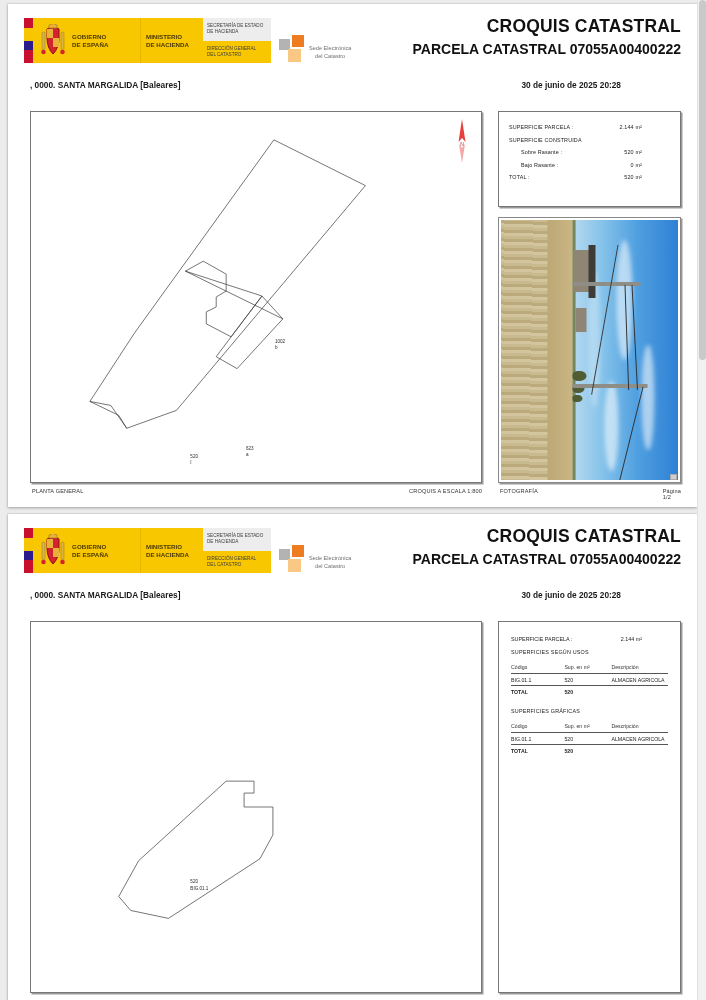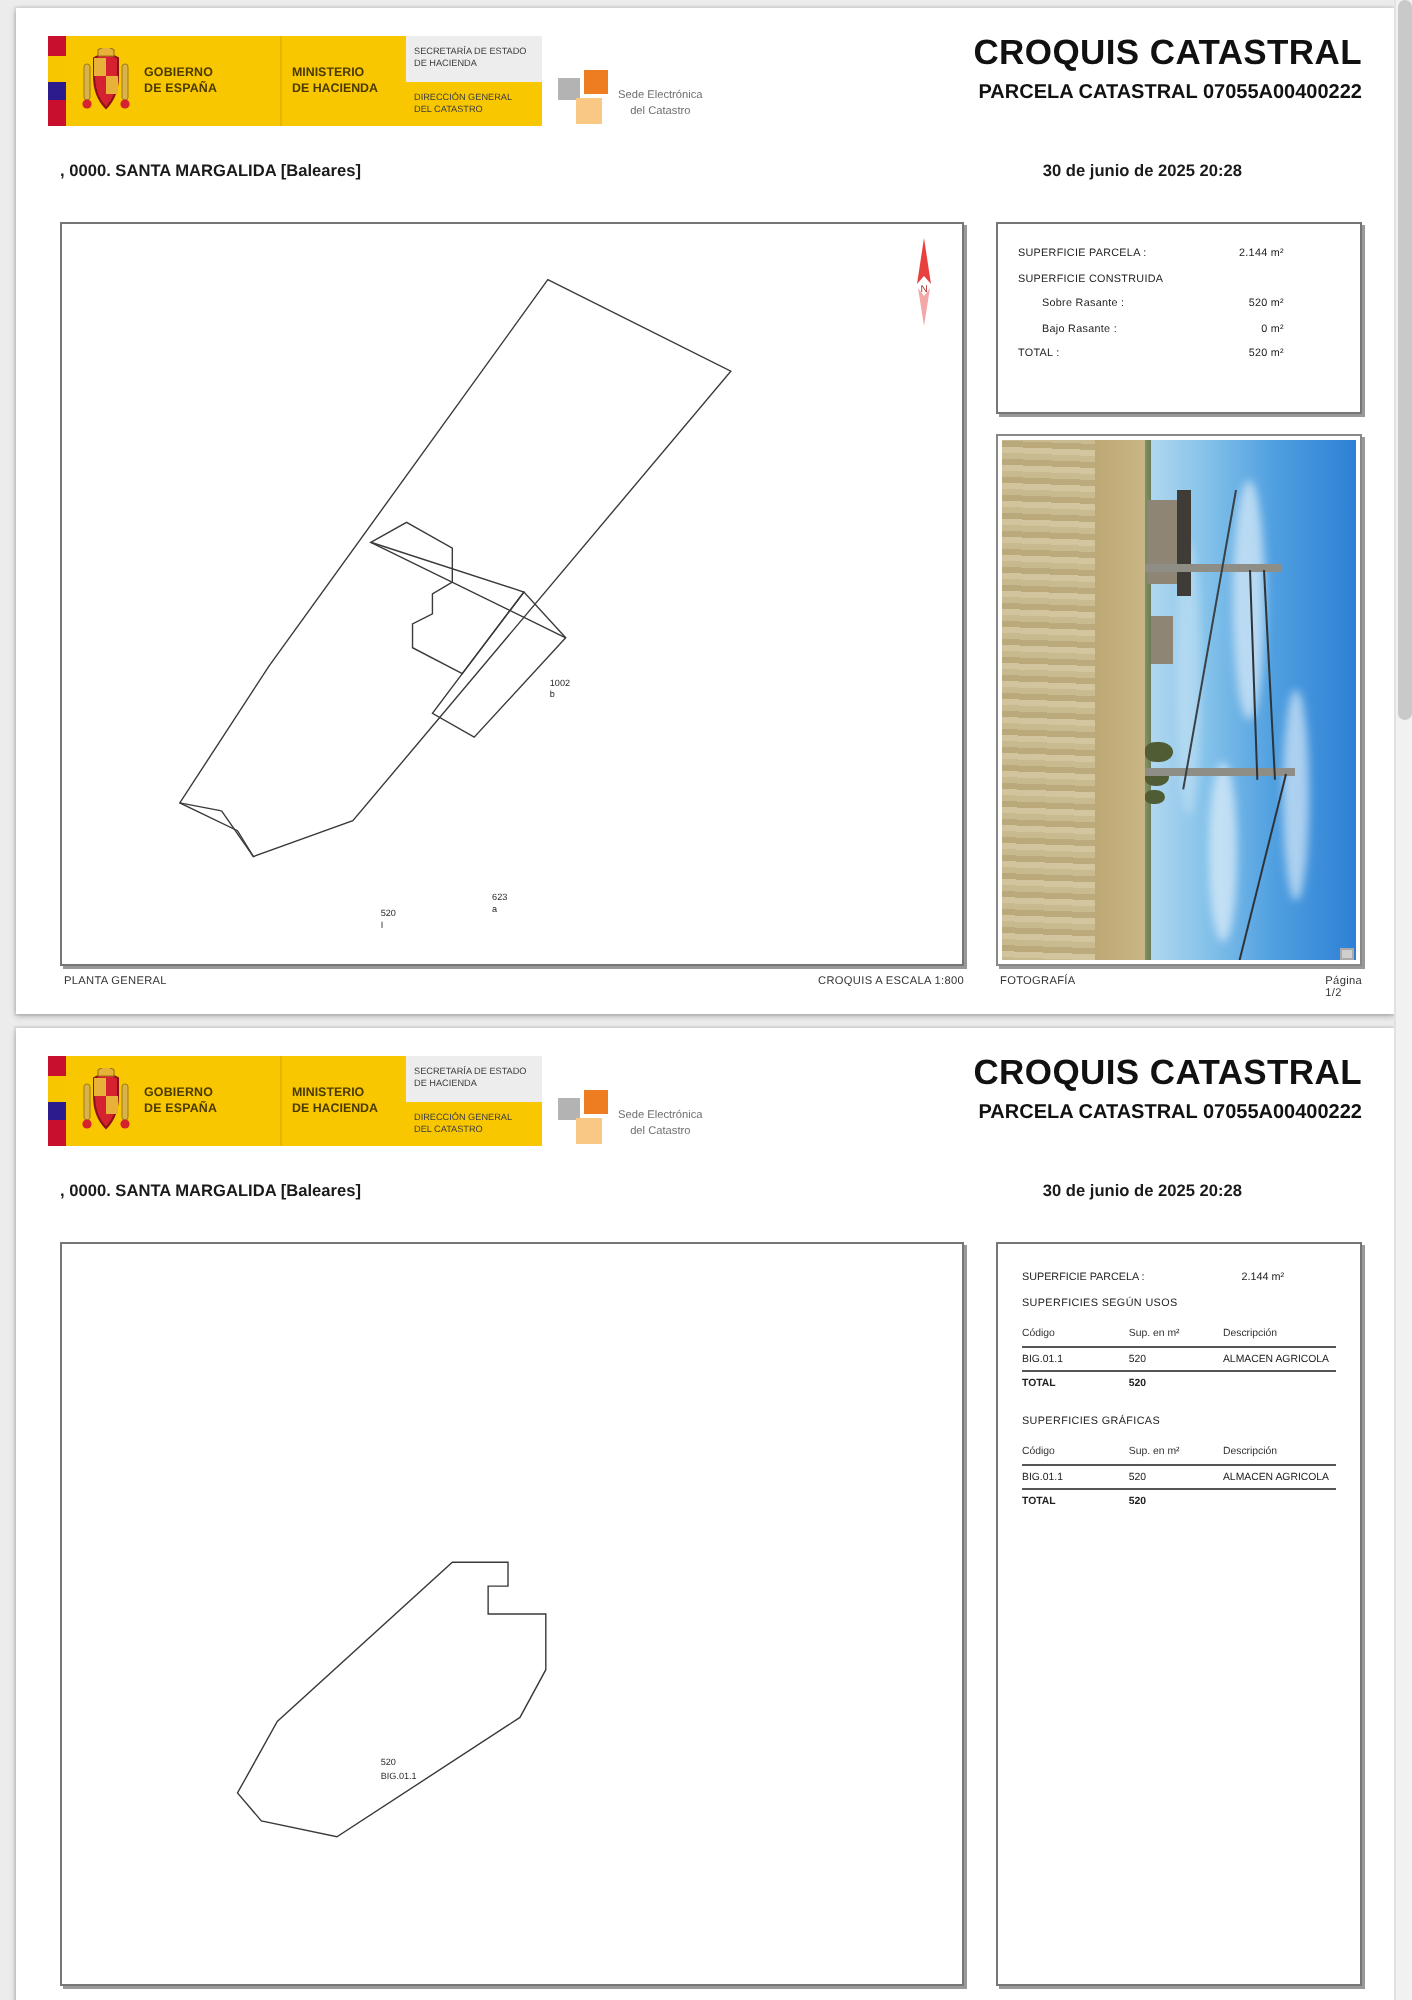--- a/index.html
+++ b/index.html
@@ -79,21 +79,21 @@
   .sede { display: flex; align-items: flex-end; gap: 4px; padding-left: 8px; }
   .sede-sq { position: relative; width: 26px; height: 28px; }
   .sq { position: absolute; }
   .sq1 { left: 0;  top: 4px;  width: 11px; height: 11px; background: #b3b3b3; }
   .sq2 { left: 13px; top: 0;  width: 12px; height: 12px; background: #ed7d20; }
   .sq3 { left: 9px; top: 14px; width: 13px; height: 13px; background: #f8c884; }
   .sede-txt { font-size: 5.6px; line-height: 1.4; color: #6f6f6f; text-align: center; padding-bottom: 2px; }
 
   .title-blk { position: absolute; right: 16px; top: 12px; text-align: right; }
   .t-main { font-size: 17.5px; font-weight: bold; letter-spacing: .2px; color: #111; }
-  .t-sub  { font-size: 10px; font-weight: bold; color: #111; margin-top: 4px; }
+  .t-sub  { font-size: 14px; font-weight: bold; color: #111; margin-top: 4px; }
 
   
   .subhdr {
     position: relative; height: 22px;
     padding: 0 16px; margin-top: 4px;
   }
   .muni { position: absolute; left: 22px; top: 0; font-size: 8.3px; font-weight: bold; color: #1a1a1a; }
   .datetime { position: absolute; right: 76px; top: 0; font-size: 8.3px; font-weight: bold; color: #1a1a1a; }
 
   

